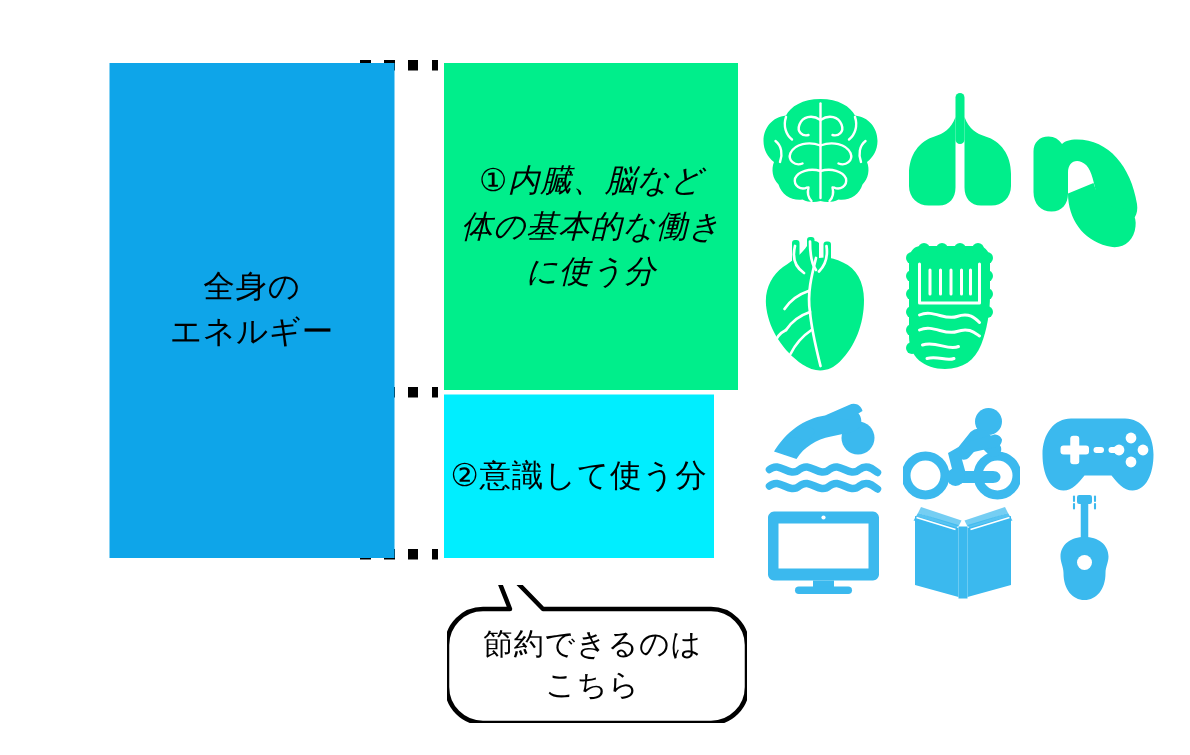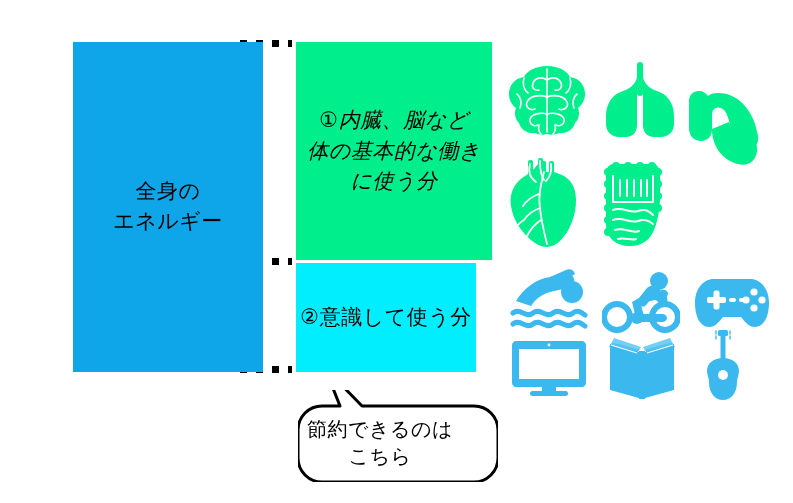--- a/index.html
+++ b/index.html
@@ -88,21 +88,21 @@
   #callout {
     position: absolute;
     left: 298px;
     top: 390px;
     width: 200px;
     height: 92px;
   }
   #callout svg { display: block; }
   #callout-text {
     position: absolute;
-    left: 2px;
+    left: 17px;
     top: 26px;
     width: 160px;
     text-align: center;
     color: #000000;
     font-size: 20px;
     line-height: 1.35;
     white-space: pre-line;
     letter-spacing: 0.5px;
   }
 

